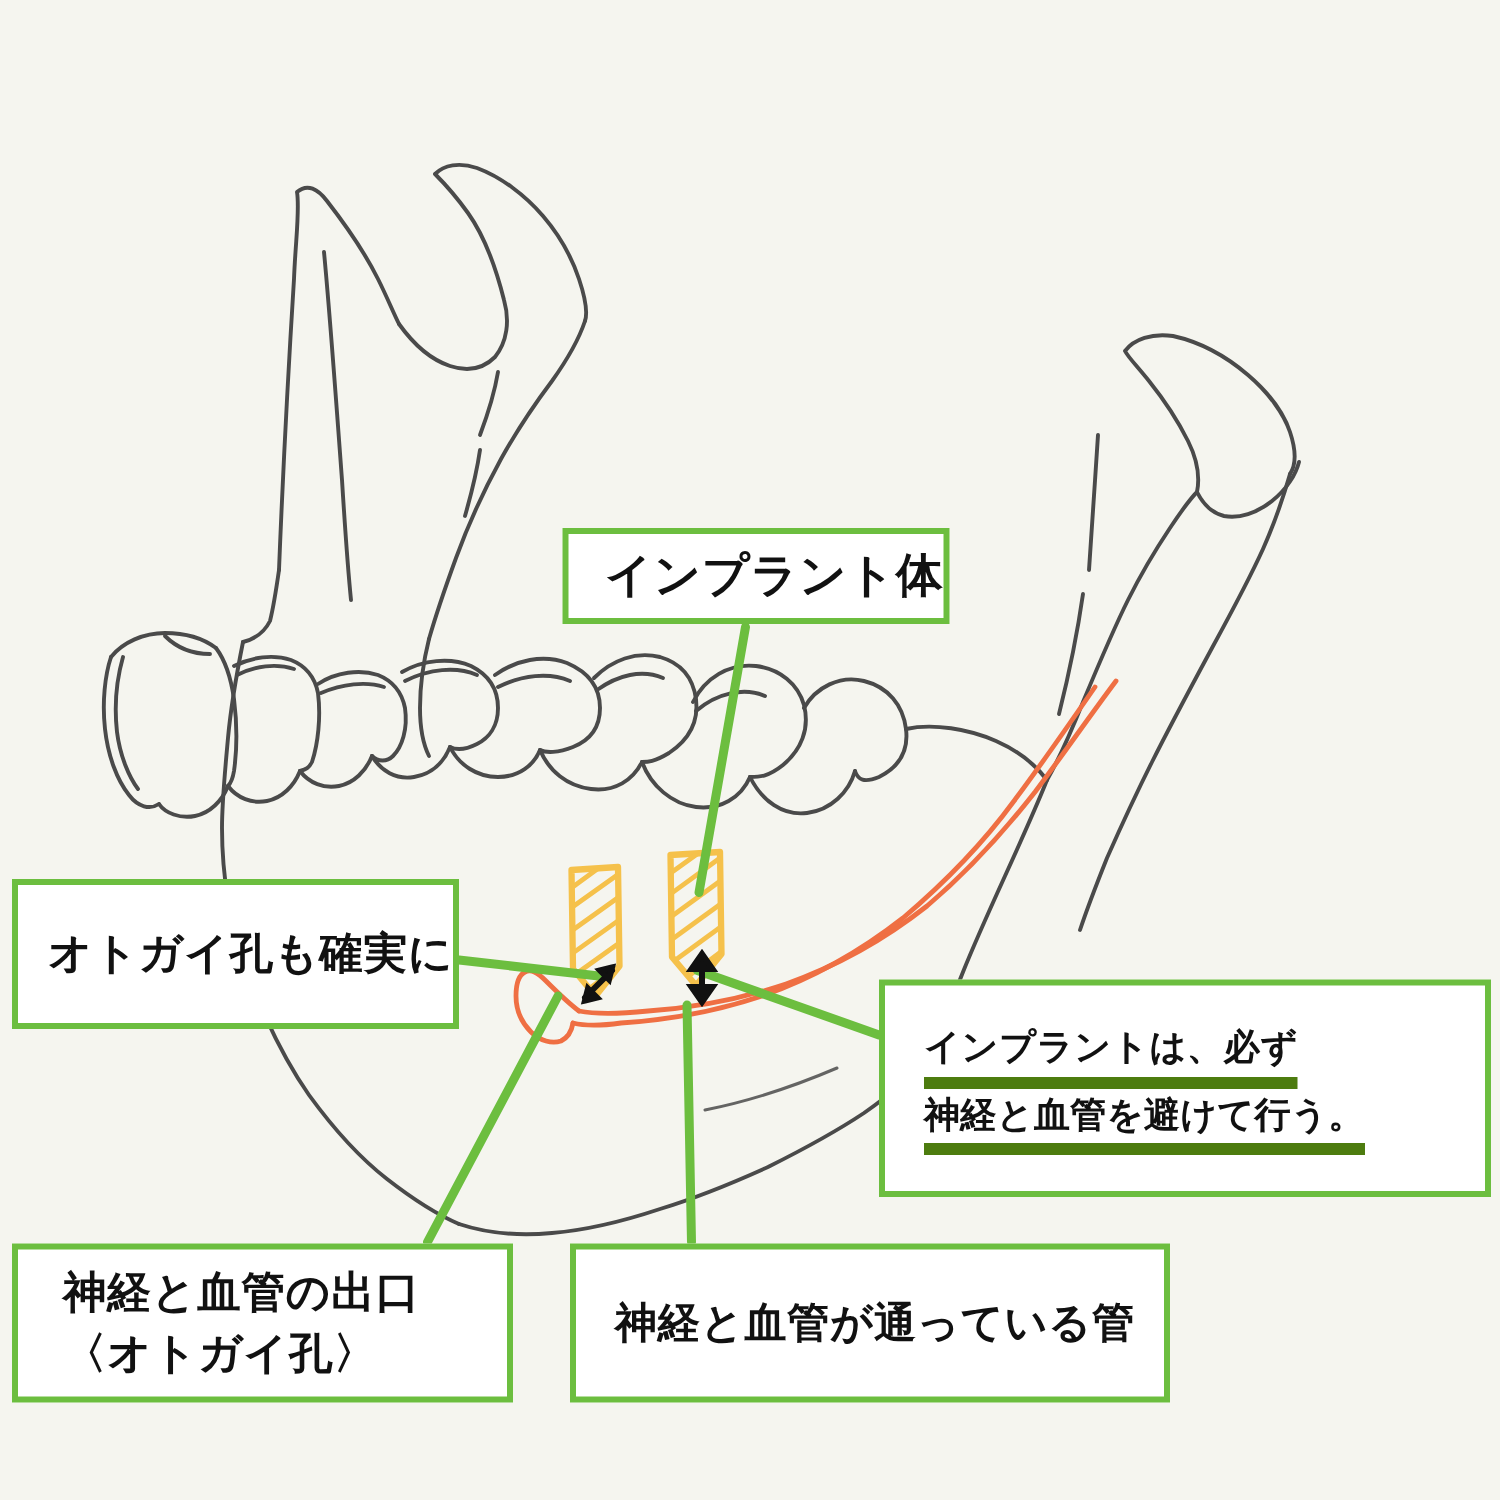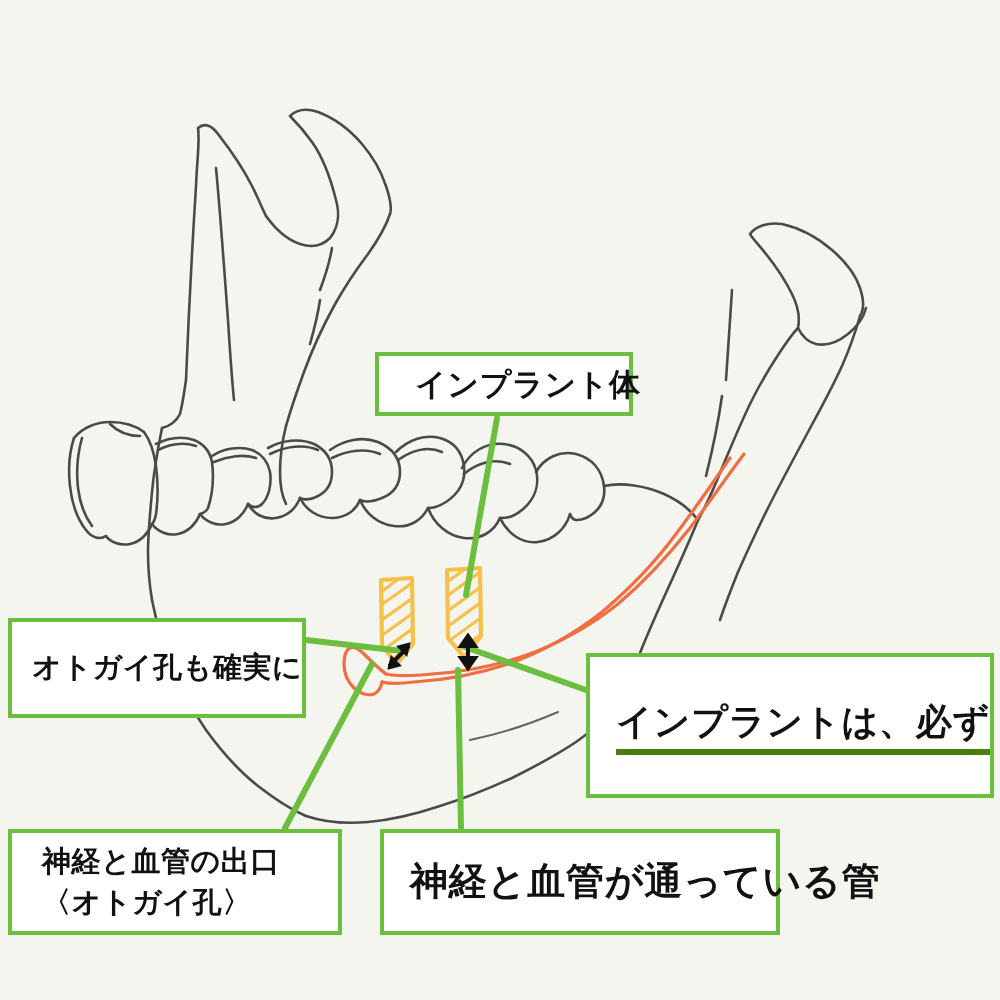--- a/index.html
+++ b/index.html
@@ -35,61 +35,60 @@
   }
   .callout .ln {
     font-weight: bold;
     color: #111111;
     white-space: nowrap;
     letter-spacing: 0.02em;
   }
   
   #box-implant {
     left: 375px; top: 352px; width: 258px; height: 64px;
-    align-items: flex-start;
+    align-items: flex-end;
     padding-left: 36px;
   }
   #box-implant .ln { font-size: 31px; line-height: 1.0; }
 
   
   #box-foramen {
     left: 8px; top: 586px; width: 298px; height: 100px;
     padding-left: 20px;
-    margin-top: 32px;
   }
   #box-foramen .ln { font-size: 29px; line-height: 1.42; }
 
   
   #box-warning {
     left: 586px; top: 653px; width: 408px; height: 145px;
     padding-left: 26px;
   }
   #box-warning .ln {
-    font-size: 36px;
+    font-size: 24px;
     line-height: 1.47;
-    border-bottom: 6px solid #4d7c0f;
+    border-bottom: 8px solid #4d7c0f;
     display: inline-block;
     width: fit-content;
     padding-bottom: 1px;
   }
   #box-warning .ln:nth-child(2) { letter-spacing: 0.01em; }
 
   
   #box-exit {
     left: 8px; top: 829px; width: 334px; height: 106px;
     padding-left: 30px;
   }
   #box-exit .ln { font-size: 29px; line-height: 1.42; }
 
   
   #box-canal {
     left: 380px; top: 829px; width: 400px; height: 106px;
     padding-left: 26px;
   }
-  #box-canal .ln { font-size: 38px; line-height: 1.42; }
+  #box-canal .ln { font-size: 28px; line-height: 1.42; }
 </style>
 </head>
 <body>
 
 <div id="stage">
 
   <svg id="art" viewBox="0 0 1000 1000" aria-hidden="true">
     <defs>
       <clipPath id="clipImplantL">
         <path d="M381,580 L412,578 L413,646 L397,664 L382,646 Z"></path>
@@ -280,20 +279,21 @@
   <div class="callout" id="box-implant">
     <div class="ln">インプラント体</div>
   </div>
 
   <div class="callout" id="box-foramen">
     <div class="ln">オトガイ孔も確実に</div>
   </div>
 
   <div class="callout" id="box-warning">
     <div class="ln">インプラントは、必ず</div>
+    <div class="ln">神経と血管を避けて行う。</div>
   </div>
 
   <div class="callout" id="box-exit">
     <div class="ln">神経と血管の出口</div>
     <div class="ln">〈オトガイ孔〉</div>
   </div>
 
   <div class="callout" id="box-canal">
     <div class="ln">神経と血管が通っている管</div>
   </div>

